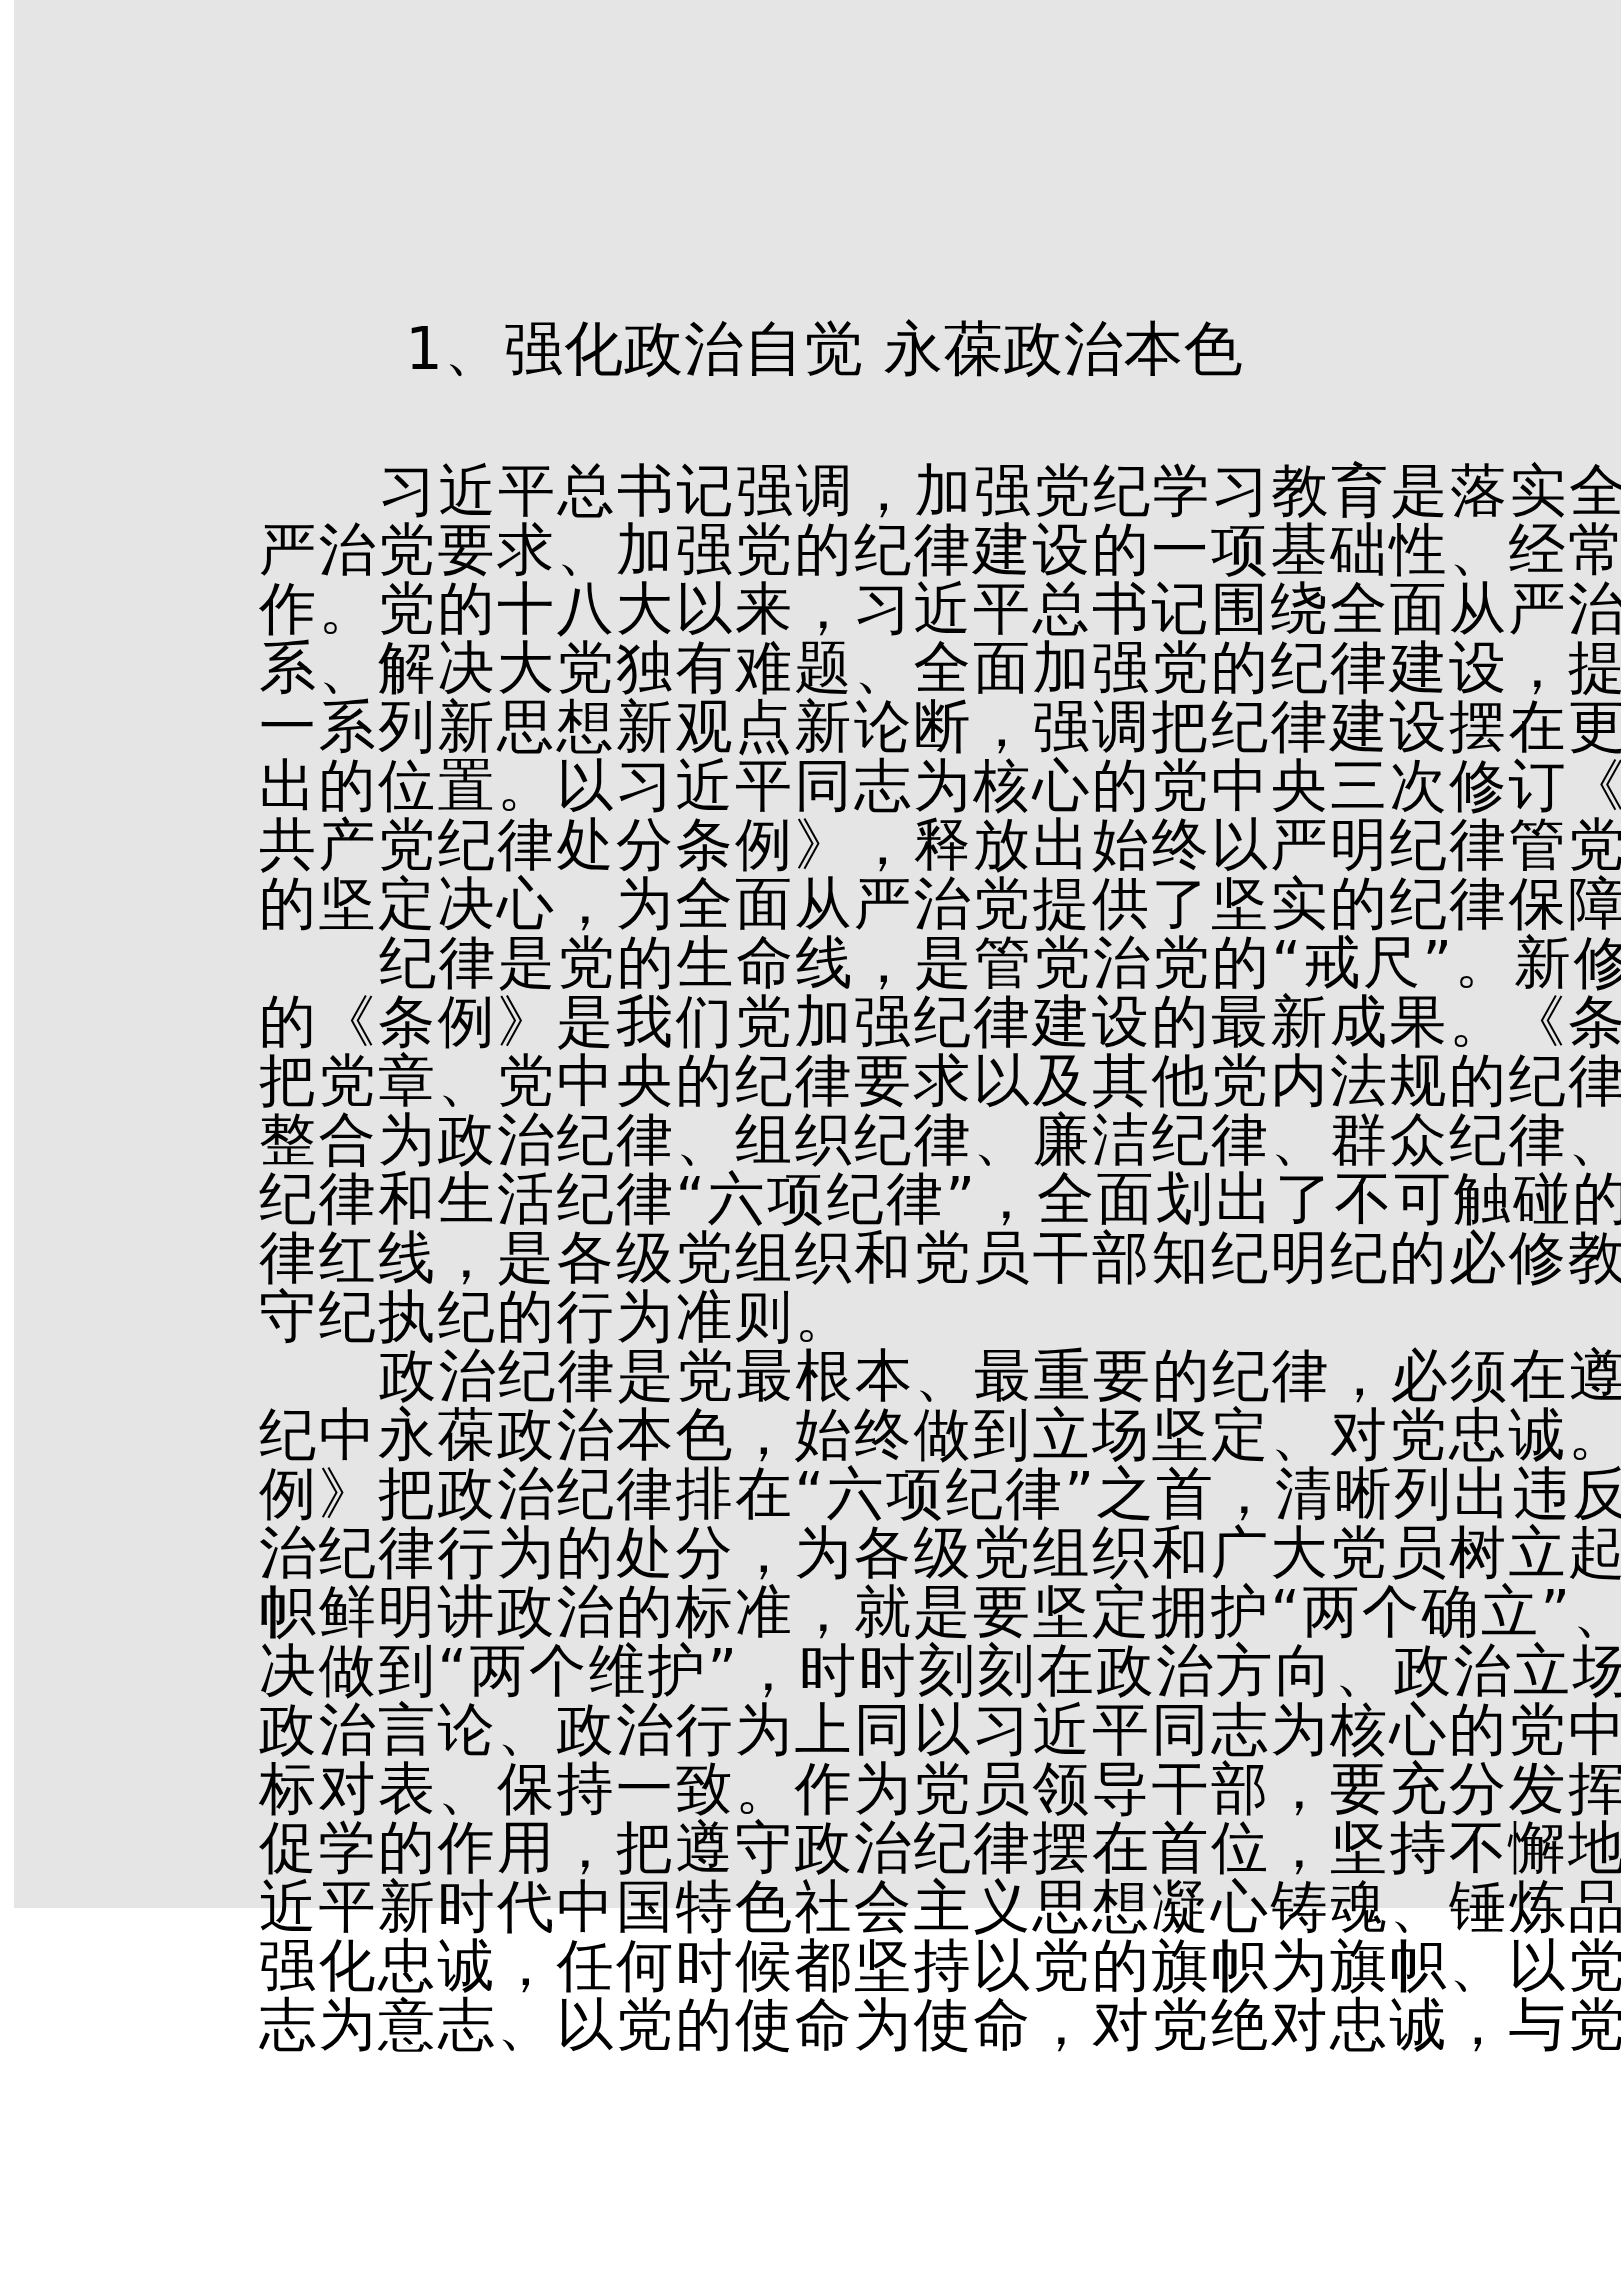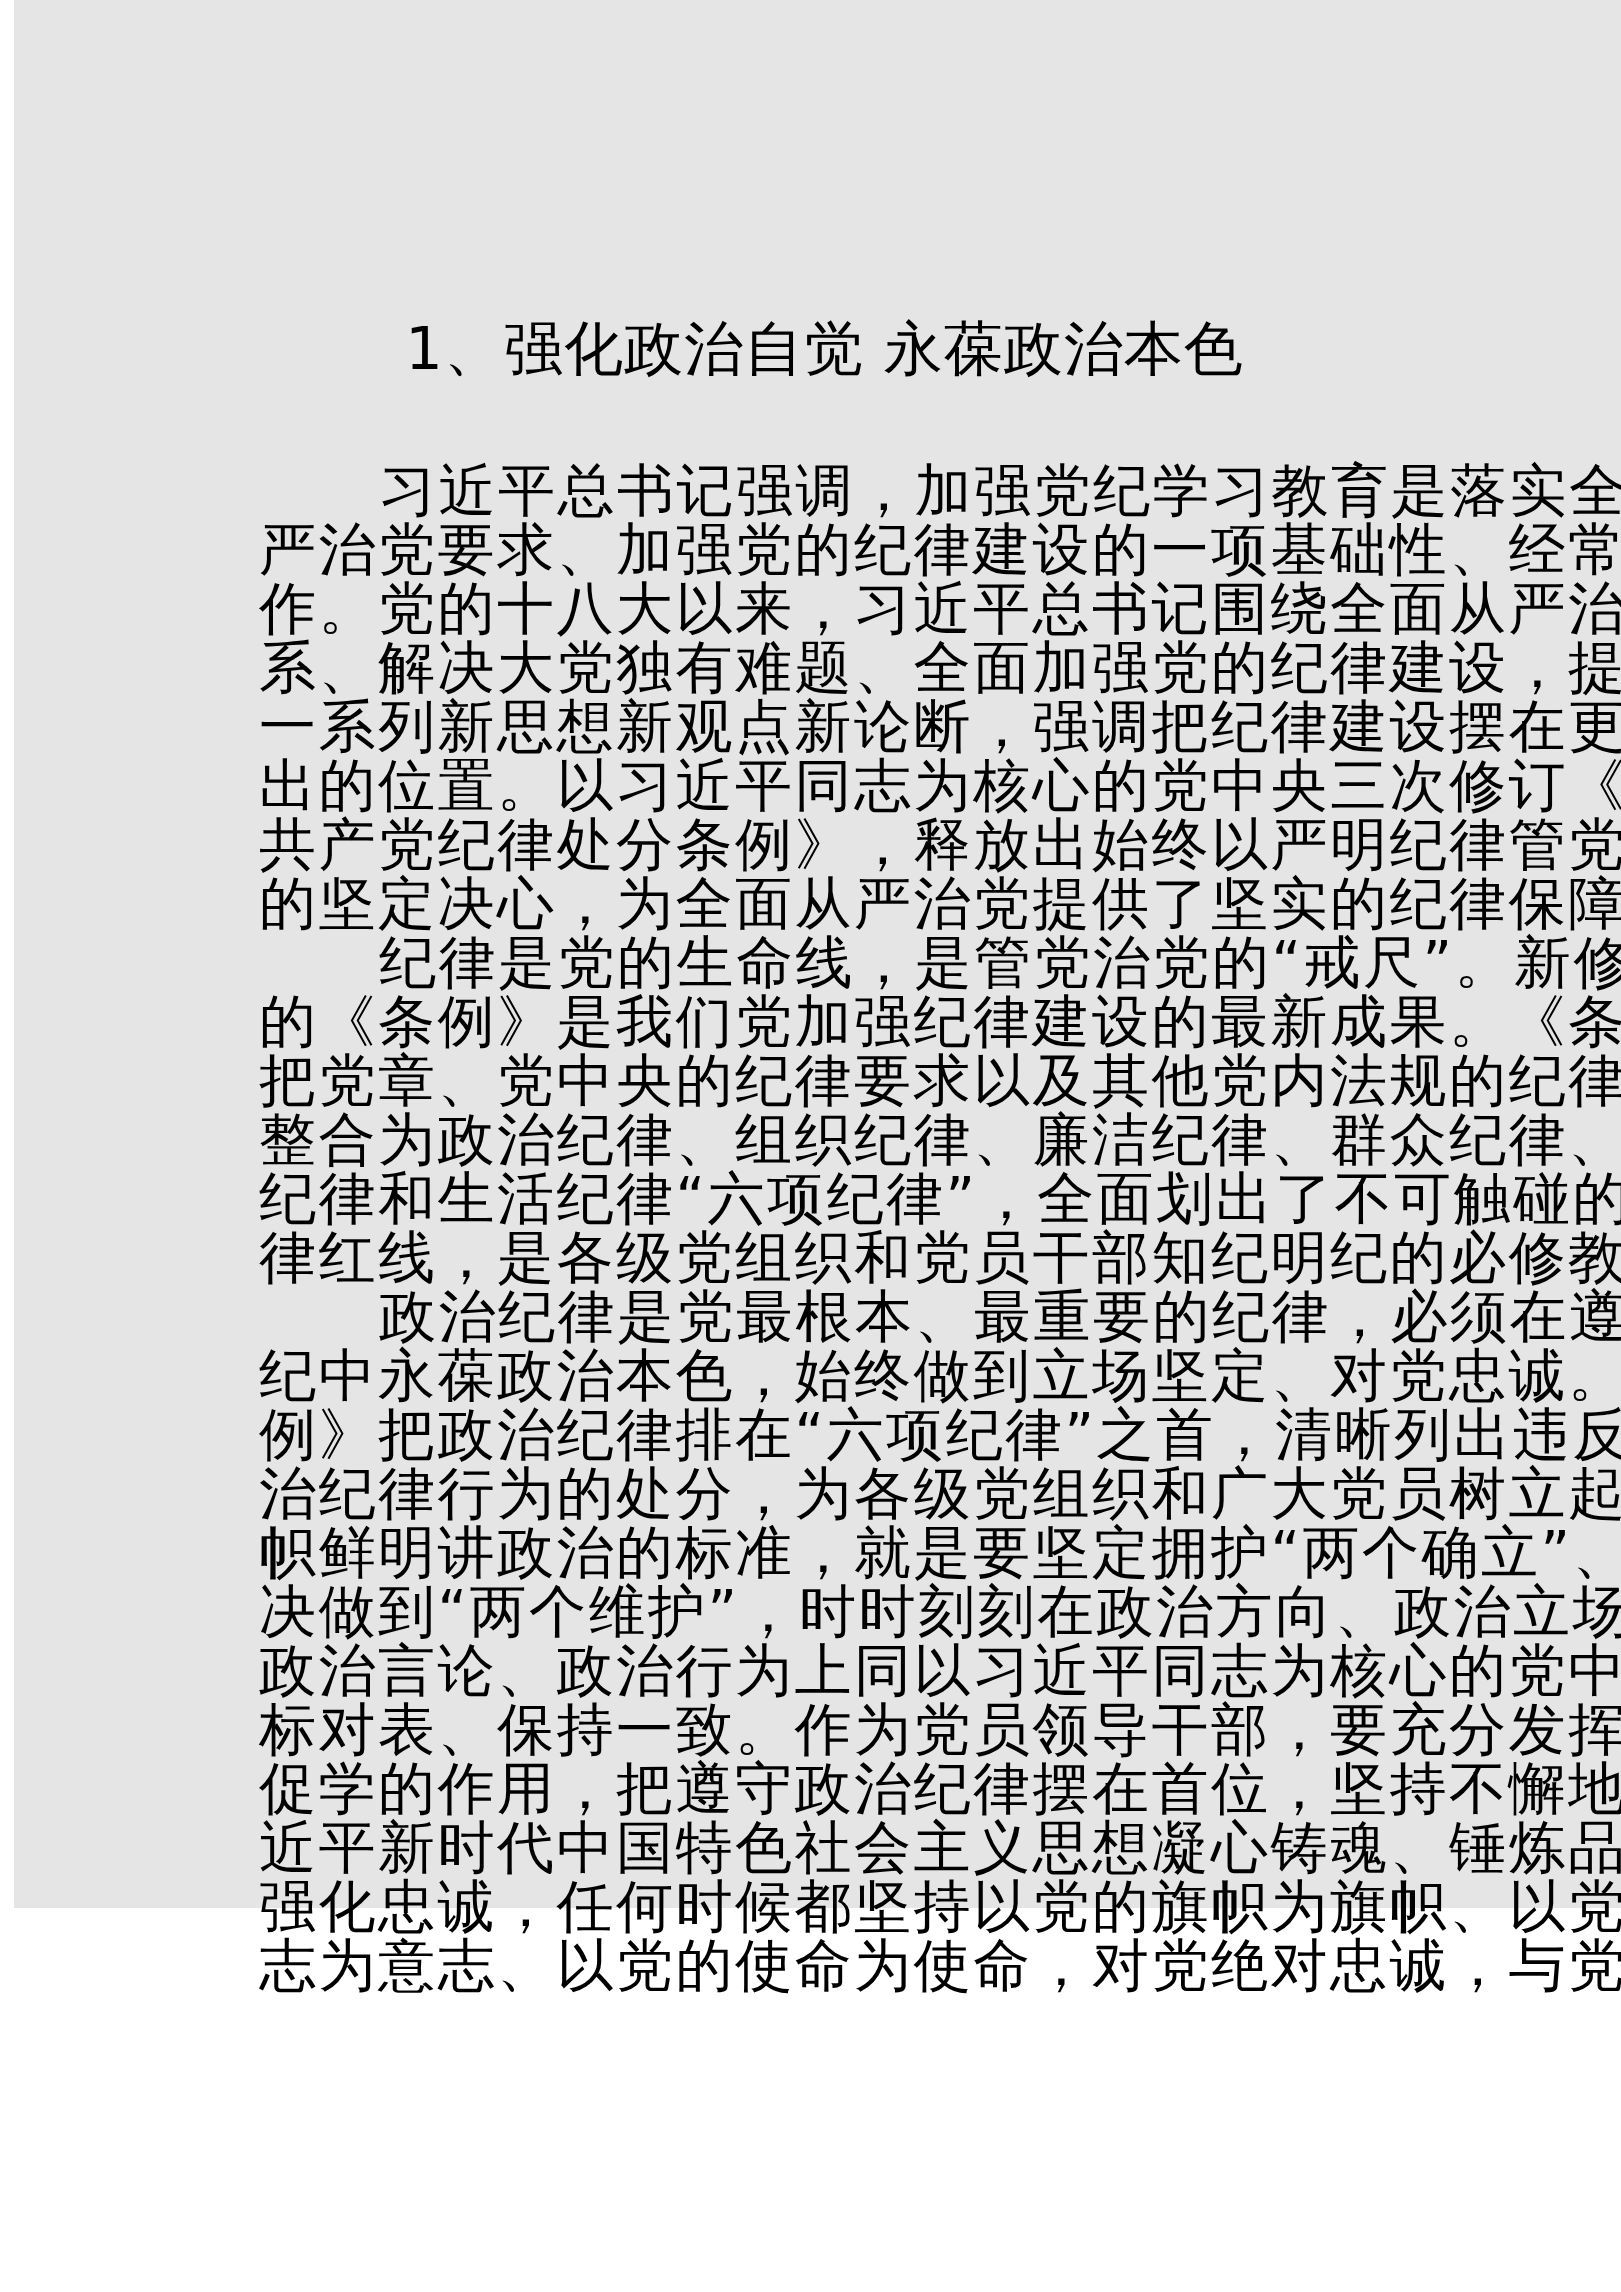--- a/index.html
+++ b/index.html
@@ -31,20 +31,21 @@
       <div class="line">共产党纪律处分条例》，释放出始终以严明纪律管党治党</div>
       <div class="line last">的坚定决心，为全面从严治党提供了坚实的纪律保障。</div>
     </div>
     <div>
       <div class="line first">纪律是党的生命线，是管党治党的“戒尺”。新修订</div>
       <div class="line">的《条例》是我们党加强纪律建设的最新成果。《条例》</div>
       <div class="line">把党章、党中央的纪律要求以及其他党内法规的纪律规定</div>
       <div class="line">整合为政治纪律、组织纪律、廉洁纪律、群众纪律、工作</div>
       <div class="line">纪律和生活纪律“六项纪律”，全面划出了不可触碰的纪</div>
       <div class="line">律红线，是各级党组织和党员干部知纪明纪的必修教材和</div>
+      <div class="line last">守纪执纪的行为准则。</div>
     </div>
     <div>
       <div class="line first">政治纪律是党最根本、最重要的纪律，必须在遵规守</div>
       <div class="line">纪中永葆政治本色，始终做到立场坚定、对党忠诚。《条</div>
       <div class="line">例》把政治纪律排在“六项纪律”之首，清晰列出违反政</div>
       <div class="line">治纪律行为的处分，为各级党组织和广大党员树立起了旗</div>
       <div class="line">帜鲜明讲政治的标准，就是要坚定拥护“两个确立”、坚</div>
       <div class="line">决做到“两个维护”，时时刻刻在政治方向、政治立场、</div>
       <div class="line">政治言论、政治行为上同以习近平同志为核心的党中央对</div>
       <div class="line">标对表、保持一致。作为党员领导干部，要充分发挥领学</div>

